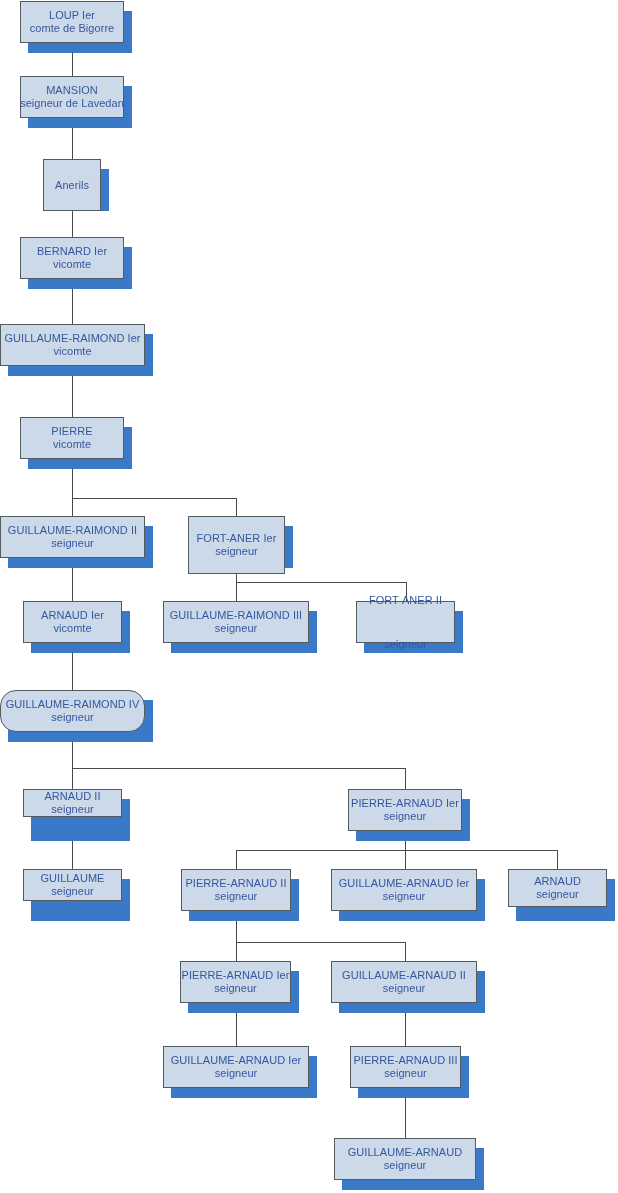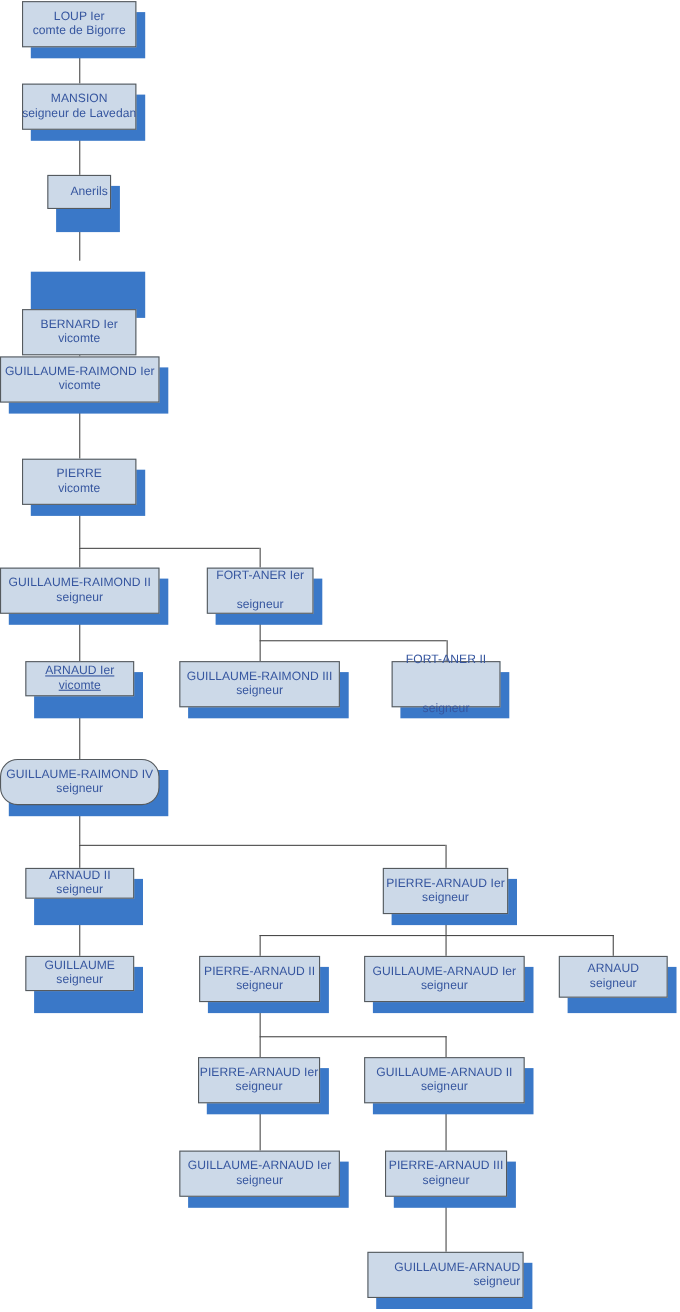--- a/index.html
+++ b/index.html
@@ -120,44 +120,44 @@
       <div class="shadow" style="left: 358px; top: 1056px; width: 111px; height: 42px;"></div>
       <div class="shadow" style="left: 342px; top: 1148px; width: 142px; height: 42px;"></div>
       <div class="node" style="left: 20px; top: 1px; width: 104px; height: 42px;">
         <div class="nm">LOUP Ier</div>
         <div class="ti">comte de Bigorre</div>
       </div>
       <div class="node" style="left: 20px; top: 76px; width: 104px; height: 42px;">
         <div class="nm">MANSION</div>
         <div class="ti">seigneur de Lavedan</div>
       </div>
-      <div class="node" style="left: 43px; top: 159px; width: 58px; height: 31px; align-items: flex-end;">
+      <div class="node" style="left: 43px; top: 159px; width: 58px; height: 52px;">
         <div class="nm">Anerils</div>
       </div>
-      <div class="node" style="left: 20px; top: 237px; width: 104px; height: 42px; margin-top: 44px;">
+      <div class="node" style="left: 20px; top: 237px; width: 104px; height: 42px;">
         <div class="nm">BERNARD Ier</div>
         <div class="ti">vicomte</div>
       </div>
       <div class="node" style="left: 0px; top: 324px; width: 145px; height: 42px;">
         <div class="nm">GUILLAUME-RAIMOND Ier</div>
         <div class="ti">vicomte</div>
       </div>
       <div class="node" style="left: 20px; top: 417px; width: 104px; height: 42px;">
         <div class="nm">PIERRE</div>
         <div class="ti">vicomte</div>
       </div>
       <div class="node" style="left: 0px; top: 516px; width: 145px; height: 42px;">
         <div class="nm">GUILLAUME-RAIMOND II</div>
         <div class="ti">seigneur</div>
       </div>
-      <div class="node" style="left: 188px; top: 516px; width: 97px; height: 42px; justify-content: space-between;">
+      <div class="node" style="left: 188px; top: 516px; width: 97px; height: 58px;">
         <div class="nm">FORT-ANER Ier</div>
         <div class="ti">seigneur</div>
       </div>
-      <div class="node" style="left: 23px; top: 601px; width: 99px; height: 32px; text-decoration: underline;">
+      <div class="node" style="left: 23px; top: 601px; width: 99px; height: 42px;">
         <div class="nm">ARNAUD Ier</div>
         <div class="ti">vicomte</div>
       </div>
       <div class="node" style="left: 163px; top: 601px; width: 146px; height: 42px;">
         <div class="nm">GUILLAUME-RAIMOND III</div>
         <div class="ti">seigneur</div>
       </div>
       <div class="node" style="left: 356px; top: 601px; width: 99px; height: 42px; gap: 31px;">
         <div class="nm">FORT-ANER II</div>
         <div class="ti">seigneur</div>
@@ -199,18 +199,18 @@
         <div class="ti">seigneur</div>
       </div>
       <div class="node" style="left: 163px; top: 1046px; width: 146px; height: 42px;">
         <div class="nm">GUILLAUME-ARNAUD Ier</div>
         <div class="ti">seigneur</div>
       </div>
       <div class="node" style="left: 350px; top: 1046px; width: 111px; height: 42px;">
         <div class="nm">PIERRE-ARNAUD III</div>
         <div class="ti">seigneur</div>
       </div>
-      <div class="node" style="left: 334px; top: 1138px; width: 142px; height: 42px; align-items: flex-end;">
+      <div class="node" style="left: 334px; top: 1138px; width: 142px; height: 42px;">
         <div class="nm">GUILLAUME-ARNAUD</div>
         <div class="ti">seigneur</div>
       </div>
     </div>
 </div>
 
 </body></html>

